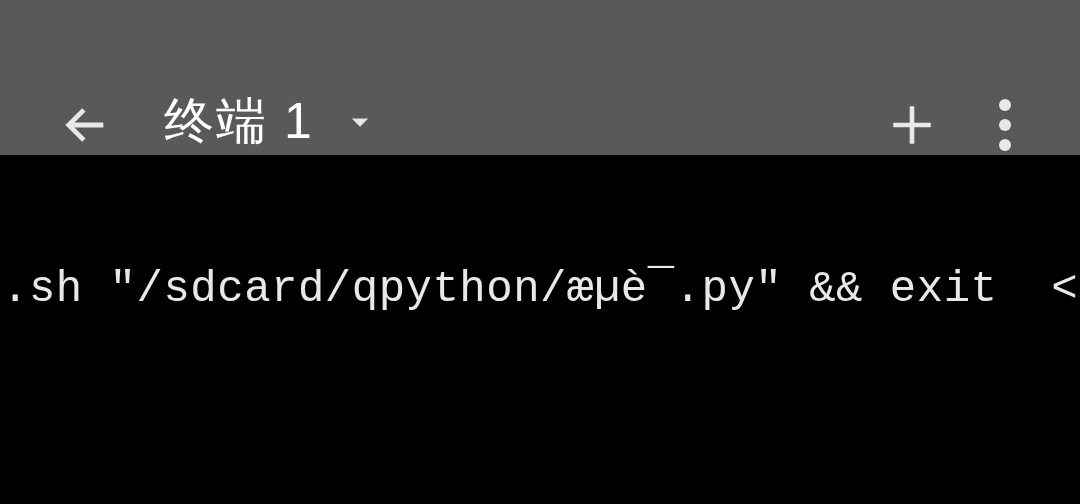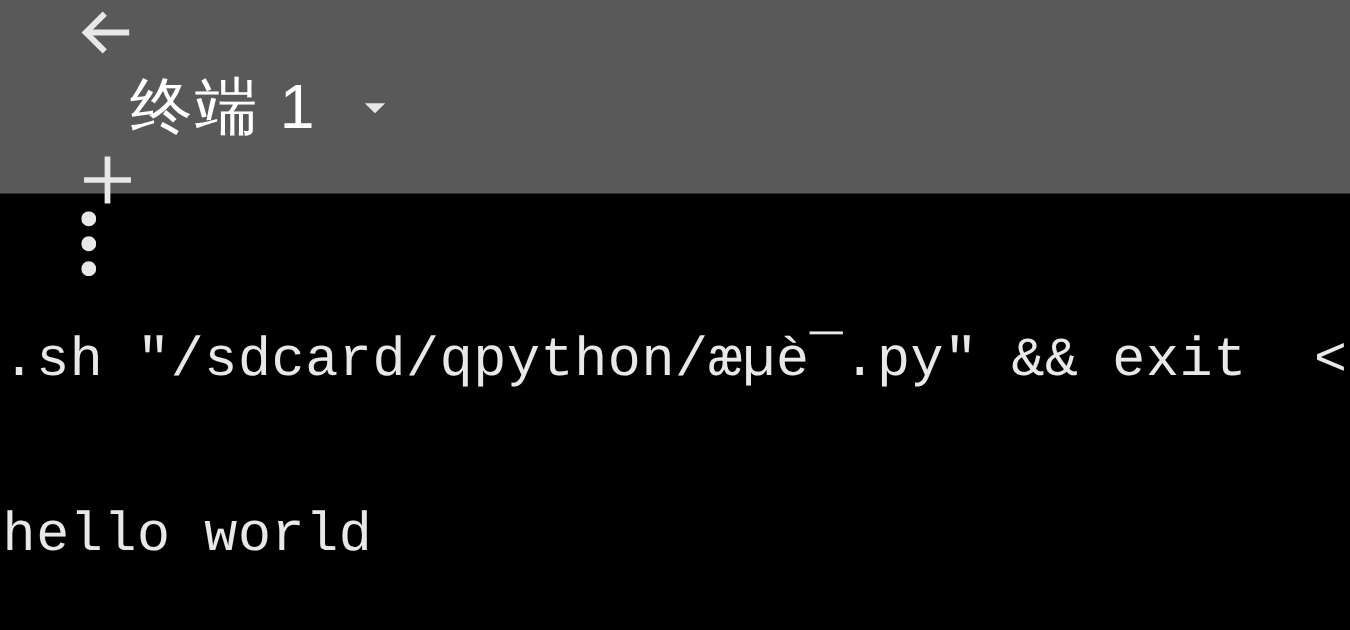--- a/index.html
+++ b/index.html
@@ -11,23 +11,22 @@
       width: 1080px;
       height: 504px;
       background: #000;
       font-family: sans-serif;
       overflow: hidden;
     }
     .header {
       height: 155px;
       background: #595959;
       display: flex;
-      align-items: flex-start;
+      align-items: flex-end;
       padding: 0 60px 0 56px;
-      flex-direction: column;
     }
     .back-btn {
       display: flex;
       align-items: center;
       justify-content: center;
       width: 60px;
       height: 60px;
       cursor: pointer;
     }
     .title-section {
@@ -110,18 +109,17 @@
     <svg width="12" height="52" viewBox="0 0 6 26" fill="#e8e8e8">
       <circle cx="3" cy="3" r="3"></circle>
       <circle cx="3" cy="13" r="3"></circle>
       <circle cx="3" cy="23" r="3"></circle>
     </svg>
   </div>
 </div>
 
 <div class="terminal">
   <span class="terminal-line">.sh "/sdcard/qpython/æµè¯.py" &amp;&amp; exit  &lt; &lt;</span>
-  <span class="terminal-line">hello world</span>
   
   
   
   
 </div>
 
 </body></html>

